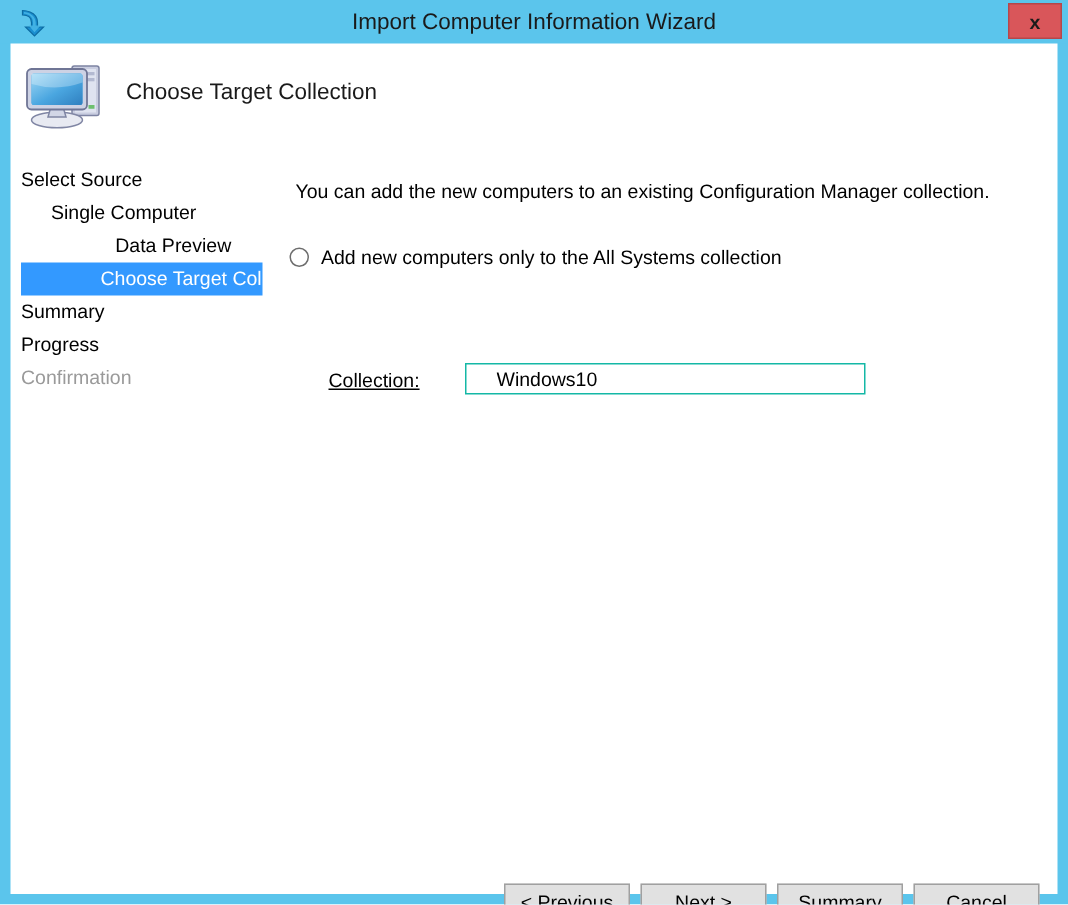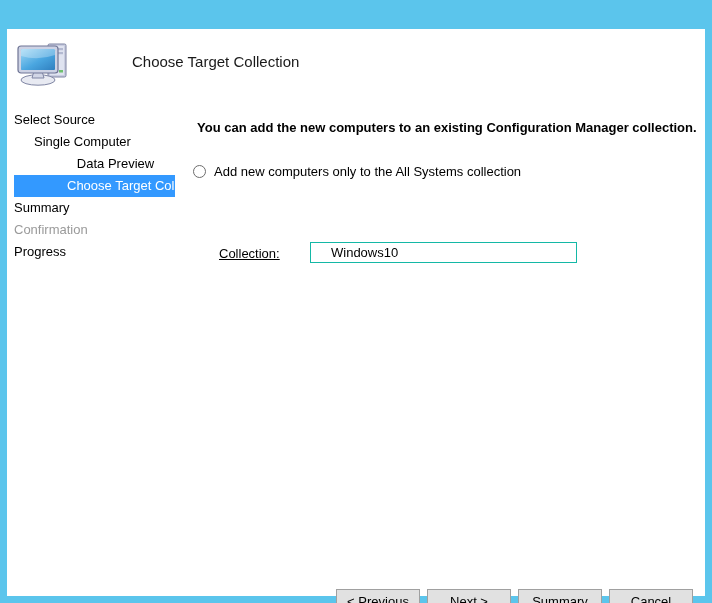--- a/index.html
+++ b/index.html
@@ -101,21 +101,20 @@
     width: 60px;
     height: 52px;
   }
   #header-title {
     position: absolute;
     left: 77px;
     top: 24px;
     font-size: 15px;
     color: #1a1a1a;
     white-space: nowrap;
-    margin-left: 48px;
   }
 
   
   #nav {
     position: absolute;
     left: 0;
     top: 80px;
     width: 172px;
     height: 180px;
   }
@@ -149,21 +148,20 @@
     width: 698px;
     height: 567px;
   }
   #intro-text {
     position: absolute;
     left: 190px;
     top: 91px;
     font-size: 13px;
     color: #000000;
     white-space: nowrap;
-    font-weight: bold;
   }
 
   .radio-row {
     position: absolute;
     left: 186px;
     font-size: 13px;
     color: #000000;
     white-space: nowrap;
     height: 18px;
     line-height: 18px;
@@ -255,20 +253,32 @@
   #btn-previous { left: 329px; }
   #btn-next     { left: 420px; }
   #btn-summary  { left: 511px; }
   #btn-cancel   { left: 602px; }
 </style>
 </head>
 <body>
 
 <div id="window">
 
+  <div id="titlebar">
+    <span id="title-icon">
+      <svg width="22" height="22" viewBox="0 0 22 22">
+        <path d="M5 3 C5 3, 15 3, 15 11 L15 14 L19 14 L13 20 L7 14 L11 14 L11 11 C11 6, 7 6, 5 6 Z" fill="#1a8fd0" stroke="#0d6ca3" stroke-width="0.8"></path>
+        <path d="M6 4 C6 4, 13.5 4.5, 13.8 11 L13.8 13 L17 13 L13 17.5 L9.2 13 L12 13 L12 11 C12 6.5, 8 5.2, 6 5.2 Z" fill="#49b7e8" opacity="0.85"></path>
+      </svg>
+    </span>
+    <div id="title-text">Import Computer Information Wizard</div>
+    <button id="close-button">
+      <span class="x-glyph">x</span>
+    </button>
+  </div>
 
   <div id="client">
 
     <div id="header">
       <span id="header-icon">
         <svg width="60" height="52" viewBox="0 0 60 52">
 
           <rect x="33" y="7" width="18" height="33" rx="1.5" fill="#c9cde0" stroke="#7e84a3" stroke-width="1"></rect>
           <rect x="35" y="9" width="14" height="29" fill="#dfe3f0"></rect>
           <rect x="36" y="11" width="12" height="2.2" fill="#b3b9d1"></rect>
@@ -291,22 +301,22 @@
       </span>
       <div id="header-title">Choose Target Collection</div>
     </div>
 
     <div id="nav">
       <div class="nav-item lvl0">Select Source</div>
       <div class="nav-item lvl1">Single Computer</div>
       <div class="nav-item lvl2">Data Preview</div>
       <div class="nav-item selected">Choose Target Collect</div>
       <div class="nav-item lvl0">Summary</div>
+      <div class="nav-item lvl0">Progress</div>
       <div class="nav-item lvl0 disabled">Confirmation</div>
-      <div class="nav-item lvl0">Progress</div>
     </div>
 
     <div id="content">
 
       <div id="intro-text">You can add the new computers to an existing Configuration Manager collection.</div>
 
       <div class="radio-row" id="radio-all-systems">
         <span class="radio-mark"></span><span class="radio-label">Add new computers only to the All Systems collection</span>
       </div>
 

